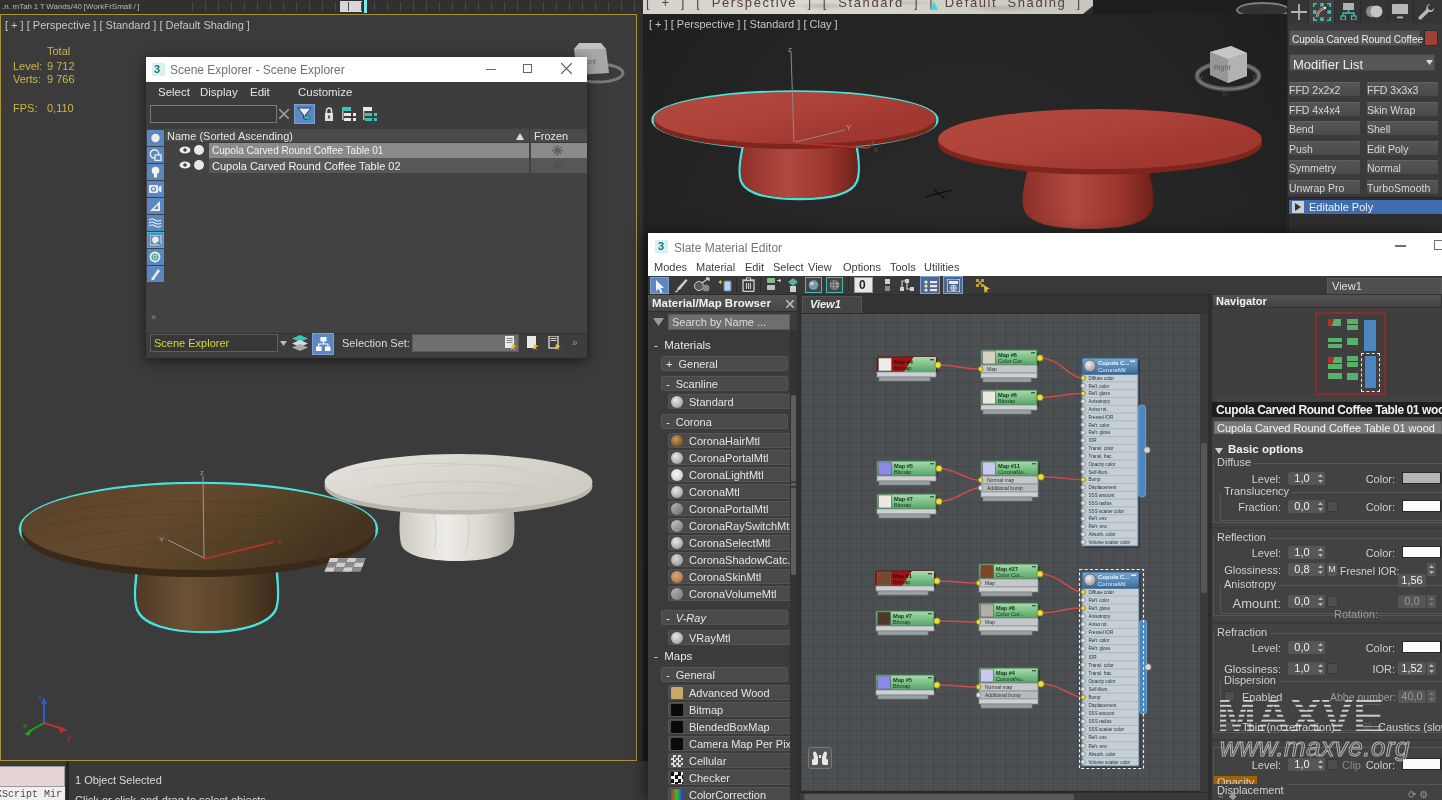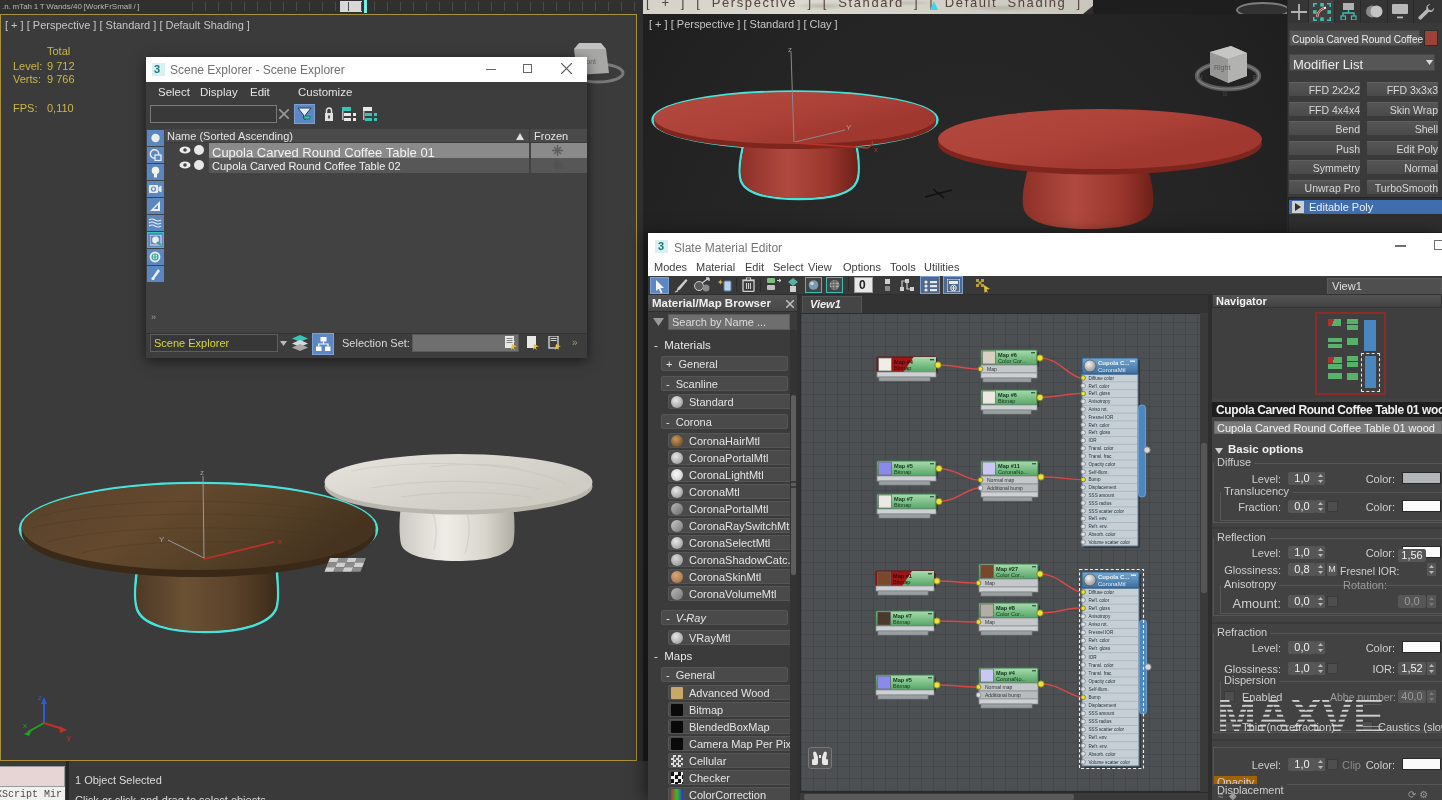--- a/index.html
+++ b/index.html
@@ -2,21 +2,21 @@
 <html><head>
 <meta charset="utf-8">
 <style>
   * { margin:0; padding:0; box-sizing:border-box; }
   html,body { width:1442px; height:800px; overflow:hidden; background:#2f2f2f;
     font-family:"Liberation Sans", sans-serif; }
   #stage { position:absolute; left:0; top:0; width:1442px; height:800px; overflow:hidden; }
   .abs { position:absolute; }
   .txt { position:absolute; white-space:nowrap; }
   .btnc { width:73px; height:15px; background:linear-gradient(#555,#4a4a4a); border:1px solid #3a3a3a;
-    border-top-color:#606060; border-radius:2px; color:#d8d8d8; font-size:10.5px; text-align:right;
+    border-top-color:#606060; border-radius:2px; color:#d8d8d8; font-size:10.5px; text-align:left;
     line-height:14px; }
   .mmg { font-size:11.5px; color:#e8e8e8; }
   .mmbar { width:127px; height:15px; background:#4a4a4a; border:1px solid #555;
     border-radius:2px; overflow:hidden; }
   .mmbar .mtxt { position:absolute; left:4px; top:1px; font-size:11px; color:#e4e4e4; white-space:nowrap; }
   .mico { position:absolute; left:2px; top:1px; width:12px; height:12px;
     background:radial-gradient(circle at 40% 35%, #e8e8e8, #8e8e8e); border-radius:50%; }
   .mico.sq { border-radius:1px; }
   .mtxt2 { position:absolute; left:20px; top:1px; font-size:11px; color:#e4e4e4; white-space:nowrap; }
 </style>
@@ -351,21 +351,21 @@
   <div class="abs" style="left:63px;top:86px;width:320px;height:15px;background:#8a8a8a;"></div>
   <div class="abs" style="left:385px;top:86px;width:56px;height:15px;background:#8a8a8a;"></div>
   <div class="abs" style="left:63px;top:101px;width:320px;height:15px;background:#575757;"></div>
   <div class="abs" style="left:385px;top:101px;width:56px;height:15px;background:#575757;"></div>
   <svg class="abs" style="left:33px;top:88px;" width="12" height="10">
         <ellipse cx="6" cy="5" rx="5.5" ry="3.6" fill="#ededed"></ellipse>
         <circle cx="6" cy="5" r="1.8" fill="#444"></circle>
       </svg>
   <circle class="abs"></circle>
   <div class="abs" style="left:48px;top:88px;width:10px;height:10px;border-radius:50%;background:#e8e8e8;"></div>
-  <div class="txt" style="left:66px;top:88px;font-size:13px;color:#f2f2f2;">Cupola Carved Round Coffee Table 01</div>
+  <div class="txt" style="left:66px;top:88px;font-size:10px;color:#f2f2f2;">Cupola Carved Round Coffee Table 01</div>
   <svg class="abs" style="left:33px;top:103px;" width="12" height="10">
         <ellipse cx="6" cy="5" rx="5.5" ry="3.6" fill="#ededed"></ellipse>
         <circle cx="6" cy="5" r="1.8" fill="#444"></circle>
       </svg>
   <div class="abs" style="left:48px;top:103px;width:10px;height:10px;border-radius:50%;background:#e8e8e8;"></div>
   <div class="txt" style="left:66px;top:103px;font-size:11px;color:#f2f2f2;">Cupola Carved Round Coffee Table 02</div>
   <svg class="abs" style="left:406px;top:88px;" width="11" height="11">
         <path d="M5.5,0 V11 M0,5.5 H11 M2,2 L9,9 M9,2 L2,9" stroke="#5e5e5e" stroke-width="1.4"></path>
       </svg>
   <svg class="abs" style="left:406px;top:103px;" width="11" height="11">
@@ -1102,35 +1102,35 @@
     <div class="abs" style="left:190px;top:148px;width:39px;height:12px;background:#fbfbfb;border:1px solid #282828;"></div>
     <div class="txt" style="left:0px;top:166px;width:69px;text-align:right;font-size:11px;color:#cfcfcf;">Glossiness:</div>
     <div class="abs" style="left:76px;top:165px;width:28px;height:13px;background:#565656;border-radius:2px;text-align:center;font-size:11px;color:#f0f0f0;line-height:13px;">0,8</div>
     <svg class="abs" style="left:104px;top:165px;" width="9" height="13">
           <rect x="0" y="0" width="9" height="13" rx="1" fill="#565656"></rect>
           <path d="M4.5,2 L7,5 L2,5 Z" fill="#b8b8b8"></path>
           <path d="M4.5,11 L7,8 L2,8 Z" fill="#b8b8b8"></path>
         </svg>
     <div class="abs" style="left:115px;top:165px;width:10px;height:13px;background:#565656;border-radius:2px;text-align:center;font-size:9px;color:#e0e0e0;line-height:13px;">M</div>
     <div class="txt" style="left:128px;top:167px;width:56px;text-align:right;font-size:10.5px;color:#cfcfcf;">Fresnel IOR:</div>
-    <div class="abs" style="left:186px;top:151px;width:28px;height:13px;background:#565656;border-radius:2px;text-align:center;font-size:11px;color:#f0f0f0;line-height:13px;">1,56</div>
+    <div class="abs" style="left:186px;top:176px;width:28px;height:13px;background:#565656;border-radius:2px;text-align:center;font-size:11px;color:#f0f0f0;line-height:13px;">1,56</div>
     <svg class="abs" style="left:215px;top:165px;" width="9" height="13">
           <rect x="0" y="0" width="9" height="13" rx="1" fill="#565656"></rect>
           <path d="M4.5,2 L7,5 L2,5 Z" fill="#b8b8b8"></path>
           <path d="M4.5,11 L7,8 L2,8 Z" fill="#b8b8b8"></path>
         </svg>
     <div class="txt" style="left:0px;top:198px;width:69px;text-align:right;font-size:13px;color:#cfcfcf;">Amount:</div>
     <div class="abs" style="left:76px;top:197px;width:28px;height:13px;background:#565656;border-radius:2px;text-align:center;font-size:11px;color:#f0f0f0;line-height:13px;">0,0</div>
     <svg class="abs" style="left:104px;top:197px;" width="9" height="13">
           <rect x="0" y="0" width="9" height="13" rx="1" fill="#565656"></rect>
           <path d="M4.5,2 L7,5 L2,5 Z" fill="#b8b8b8"></path>
           <path d="M4.5,11 L7,8 L2,8 Z" fill="#b8b8b8"></path>
         </svg>
     <div class="abs" style="left:115px;top:198px;width:11px;height:11px;background:#4e4e4e;border:1px solid #3a3a3a;border-radius:1px;"></div>
-    <div class="txt" style="left:122px;top:181px;width:62px;text-align:center;font-size:11px;color:#9a9a9a;">Rotation:</div>
+    <div class="txt" style="left:122px;top:210px;width:62px;text-align:left;font-size:11px;color:#9a9a9a;">Rotation:</div>
     <div class="abs" style="left:186px;top:197px;width:28px;height:13px;background:#565656;border-radius:2px;text-align:center;font-size:11px;color:#9a9a9a;line-height:13px;">0,0</div>
     <svg class="abs" style="left:215px;top:197px;" width="9" height="13">
           <rect x="0" y="0" width="9" height="13" rx="1" fill="#565656"></rect>
           <path d="M4.5,2 L7,5 L2,5 Z" fill="#7a7a7a"></path>
           <path d="M4.5,11 L7,8 L2,8 Z" fill="#7a7a7a"></path>
         </svg>
     <div class="txt" style="left:0px;top:244px;width:69px;text-align:right;font-size:11px;color:#cfcfcf;">Level:</div>
     <div class="abs" style="left:76px;top:243px;width:28px;height:13px;background:#565656;border-radius:2px;text-align:center;font-size:11px;color:#f0f0f0;line-height:13px;">0,0</div>
     <svg class="abs" style="left:104px;top:243px;" width="9" height="13">
           <rect x="0" y="0" width="9" height="13" rx="1" fill="#565656"></rect>
@@ -1175,16 +1175,17 @@
           <path d="M4.5,11 L7,8 L2,8 Z" fill="#b8b8b8"></path>
         </svg>
     <div class="abs" style="left:115px;top:361px;width:11px;height:11px;background:#4e4e4e;border:1px solid #3a3a3a;border-radius:1px;"></div>
     <div class="txt" style="left:130px;top:361px;font-size:11px;color:#8a8a8a;">Clip</div>
     <div class="txt" style="left:140px;top:361px;width:43px;text-align:right;font-size:11px;color:#cfcfcf;">Color:</div>
     <div class="abs" style="left:190px;top:360px;width:39px;height:12px;background:#fbfbfb;border:1px solid #282828;"></div>
 
     <div class="txt" style="left:5px;top:292px;font-size:49px;font-weight:bold;letter-spacing:0px;transform:scale(0.96,0.9);transform-origin:0 0;color:transparent;-webkit-background-clip:text;background-clip:text;background-image:repeating-linear-gradient(180deg,rgba(225,225,225,0.88) 0 2.5px,rgba(225,225,225,0) 2.5px 5.5px);">MAXVE</div>
     <div class="txt" style="left:6px;top:392px;font-size:10px;color:#9a9a9a;">≈&nbsp;&nbsp;◆</div>
         <div class="txt" style="left:196px;top:391px;font-size:10px;color:#9a9a9a;">⟳ ⚙</div>
+        <div class="txt" style="left:8px;top:334px;font-size:26px;font-style:italic;color:transparent;-webkit-text-stroke:1px rgba(205,205,205,0.8);letter-spacing:0.5px;">www.maxve.org</div>
   </div>
 </div>
 
 </div>
 
 </body></html>

